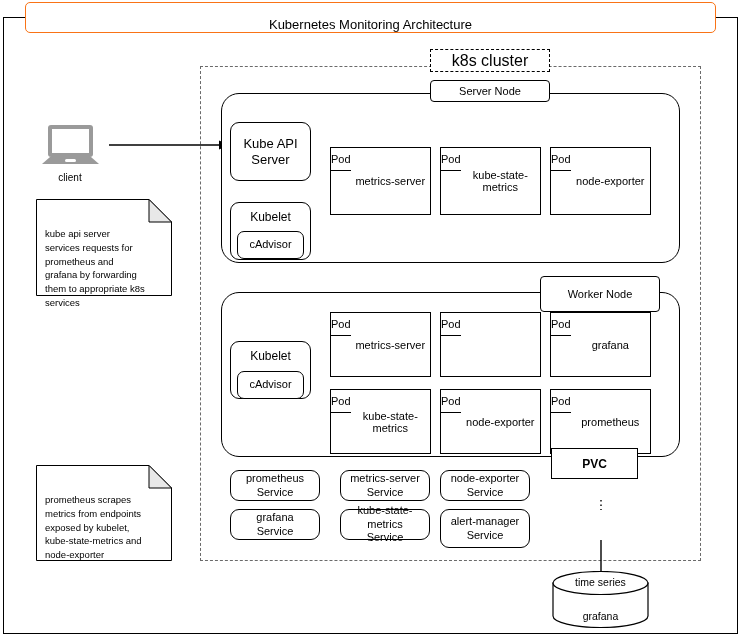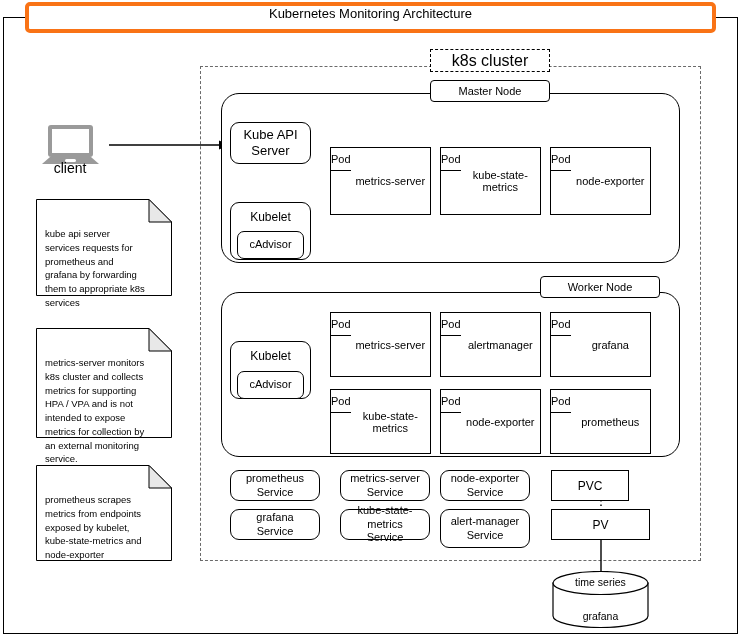--- a/index.html
+++ b/index.html
@@ -22,23 +22,23 @@
 
   
   .outer-frame {
     left: 3px; top: 17px; width: 735px; height: 617px;
     border: 1px solid #000;
     background: #ffffff;
   }
   
   .title-box {
     left: 25px; top: 2px; width: 691px; height: 31px;
-    border: 4px solid #f97316; border-radius: 5px;
-    background: #ffffff;
-    display: flex; align-items: flex-start; justify-content: center;
+    border: 1px solid #f97316; border-radius: 5px;
+    background: #ffffff;
+    display: flex; align-items: flex-end; justify-content: center;
     font-size: 13px;
     z-index: 5;
   }
 
   
   .cluster-box {
     left: 200px; top: 66px; width: 501px; height: 495px;
     border: 1px dashed #6a6a6a;
     background: transparent;
   }
@@ -61,32 +61,32 @@
     border: 1px solid #000;
     border-radius: 4px;
     background: #ffffff;
     display: flex; align-items: center; justify-content: center;
     font-size: 11px;
     z-index: 7;
   }
   .master-node { left: 221px; top: 93px; width: 459px; height: 170px; }
   .master-label { left: 430px; top: 80px; width: 120px; height: 22px; }
   .worker-node { left: 221px; top: 292px; width: 459px; height: 165px; }
-  .worker-label { left: 540px; top: 276px; width: 120px; height: 22px; }
+  .worker-label { left: 540px; top: 276px; width: 120px; height: 36px; }
 
   
   .comp-box {
     border: 1px solid #000;
     border-radius: 9px;
     background: #ffffff;
     display: flex; align-items: center; justify-content: center;
     text-align: center;
     line-height: 1.2;
   }
-  .kube-api { left: 230px; top: 122px; width: 81px; height: 42px; font-size: 13px; }
+  .kube-api { left: 230px; top: 122px; width: 81px; height: 59px; font-size: 13px; }
   .kubelet-master { left: 230px; top: 202px; width: 81px; height: 58px; font-size: 12px;
       align-items: flex-start; padding-top: 7px; }
   .cadvisor-master { left: 237px; top: 231px; width: 67px; height: 28px; font-size: 11px; border-radius: 7px; }
   .kubelet-worker { left: 230px; top: 341px; width: 81px; height: 58px; font-size: 12px;
       align-items: flex-start; padding-top: 7px; }
   .cadvisor-worker { left: 237px; top: 371px; width: 67px; height: 28px; font-size: 11px; border-radius: 7px; }
 
   
   .pod-box {
     border: 1px solid #000;
@@ -133,22 +133,22 @@
     position: absolute; left: 0; top: 0; width: 100%; height: 100%;
   }
   .note-text {
     position: relative;
     padding: 28px 25px 8px 9px;
     white-space: pre-line;
   }
 
   
   .client-label {
-    left: 38px; top: 160px; width: 64px;
-    text-align: center; font-size: 14px;
+    left: 38px; top: 172px; width: 64px;
+    text-align: center; font-size: 10px;
   }
   .laptop { left: 42px; top: 124px; width: 57px; height: 42px; }
 
   
   .conn { position: absolute; }
   .cyl-text {
     position: absolute; left: 0; top: 0; width: 100%; height: 100%;
     display: flex; flex-direction: column; align-items: center; justify-content: center;
     font-size: 10.5px; line-height: 1.3; text-align: center;
     box-sizing: border-box; gap: 20px;
@@ -186,39 +186,32 @@
   </svg>
 
   <div class="abs note" style="left:36px; top:199px; width:136px; height:97px;">
     <svg class="note-shape" viewBox="0 0 136 97" preserveAspectRatio="none">
       <path d="M0.5 0.5 L113 0.5 L135.5 23 L135.5 96.5 L0.5 96.5 Z" fill="#ffffff" stroke="#000" stroke-width="1"></path>
       <path d="M113 0.5 L135.5 23 L113 23 Z" fill="#e8e8e8" stroke="#000" stroke-width="1"></path>
     </svg>
     <div class="note-text">kube api server services requests for prometheus and grafana by forwarding them to appropriate k8s services</div>
   </div>
 
-  <div class="abs note" style="left:36px; top:328px; width:136px; height:110px;">
-    <svg class="note-shape" viewBox="0 0 136 110" preserveAspectRatio="none">
-      <path d="M0.5 0.5 L113 0.5 L135.5 23 L135.5 109.5 L0.5 109.5 Z" fill="#ffffff" stroke="#000" stroke-width="1"></path>
-      <path d="M113 0.5 L135.5 23 L113 23 Z" fill="#e8e8e8" stroke="#000" stroke-width="1"></path>
-    </svg>
-    <div class="note-text">metrics-server monitors k8s cluster and collects metrics for supporting HPA / VPA and is not intended to expose metrics for collection by an external monitoring service.</div>
-  </div>
 
   <div class="abs note" style="left:36px; top:465px; width:136px; height:96px;">
     <svg class="note-shape" viewBox="0 0 136 96" preserveAspectRatio="none">
       <path d="M0.5 0.5 L113 0.5 L135.5 23 L135.5 95.5 L0.5 95.5 Z" fill="#ffffff" stroke="#000" stroke-width="1"></path>
       <path d="M113 0.5 L135.5 23 L113 23 Z" fill="#e8e8e8" stroke="#000" stroke-width="1"></path>
     </svg>
     <div class="note-text">prometheus scrapes metrics from endpoints exposed by kubelet, kube-state-metrics and node-exporter</div>
   </div>
 
   <div class="abs node-box master-node"></div>
   <div class="abs node-label master-label">
-    <span>Master Node</span>
+    <span>Server Node</span>
   </div>
 
   <div class="abs comp-box kube-api">
     <span>Kube API Server</span>
   </div>
   <div class="abs comp-box kubelet-master">
     <span>Kubelet</span>
   </div>
   <div class="abs comp-box cadvisor-master">
     <span>cAdvisor</span>
@@ -248,21 +241,20 @@
   <div class="abs comp-box cadvisor-worker">
     <span>cAdvisor</span>
   </div>
 
   <div class="abs pod-box" style="left:330px; top:312px; width:101px; height:65px;">
     <div class="pod-head">Pod</div>
     <div class="pod-body">metrics-server</div>
   </div>
   <div class="abs pod-box" style="left:440px; top:312px; width:101px; height:65px;">
     <div class="pod-head">Pod</div>
-    <div class="pod-body">alertmanager</div>
   </div>
   <div class="abs pod-box" style="left:550px; top:312px; width:101px; height:65px;">
     <div class="pod-head">Pod</div>
     <div class="pod-body">grafana</div>
   </div>
 
   <div class="abs pod-box" style="left:330px; top:389px; width:101px; height:65px;">
     <div class="pod-head">Pod</div>
     <div class="pod-body">kube-state-metrics</div>
   </div>
@@ -294,29 +286,26 @@
   </div>
   <div class="abs svc-box" style="left:340px; top:509px; width:90px; height:31px; white-space:pre-line;">
     <span>kube-state-metrics
 Service</span>
   </div>
   <div class="abs svc-box" style="left:440px; top:509px; width:90px; height:39px; white-space:pre-line;">
     <span>alert-manager
 Service</span>
   </div>
 
-  <div class="abs vol-box" style="left:551px; top:470px; width:78px; height:31px;">
+  <div class="abs vol-box" style="left:551px; top:448px; width:87px; height:31px;font-weight:bold;">
     <span>PVC</span>
   </div>
   <svg class="conn" style="left:596px; top:500px; width:10px; height:10px;" viewBox="0 0 10 10">
     <line x1="5" y1="0" x2="5" y2="10" stroke="#000" stroke-width="1.4" stroke-dasharray="1.5 3"></line>
   </svg>
-  <div class="abs vol-box" style="left:551px; top:509px; width:99px; height:31px;">
-    <span>PV</span>
-  </div>
 
   <svg class="conn" style="left:591px; top:540px; width:20px; height:48px;" viewBox="0 0 20 48">
     <line x1="10" y1="0" x2="10" y2="38" stroke="#000" stroke-width="1.4"></line>
     <path d="M10 46 L5.5 35 L14.5 35 Z" fill="#000"></path>
   </svg>
 
   <div class="abs" style="left:552px; top:571px; width:97px; height:57px;">
     <svg class="note-shape" viewBox="0 0 97 57" preserveAspectRatio="none">
       <path d="M1 12 L1 45 A 47.5 11.5 0 0 0 96 45 L96 12 Z" fill="#ffffff" stroke="#000" stroke-width="1.2"></path>
       <ellipse cx="48.5" cy="12" rx="47.5" ry="11.5" fill="#ffffff" stroke="#000" stroke-width="1.2"></ellipse>

